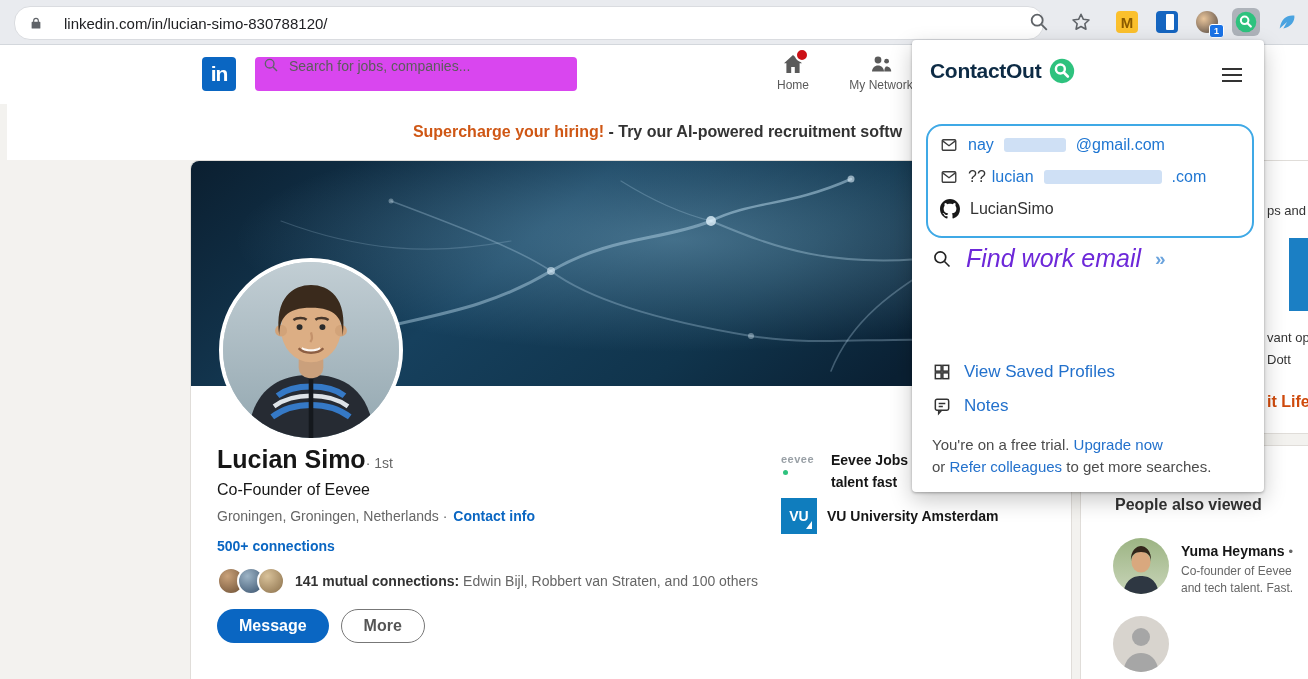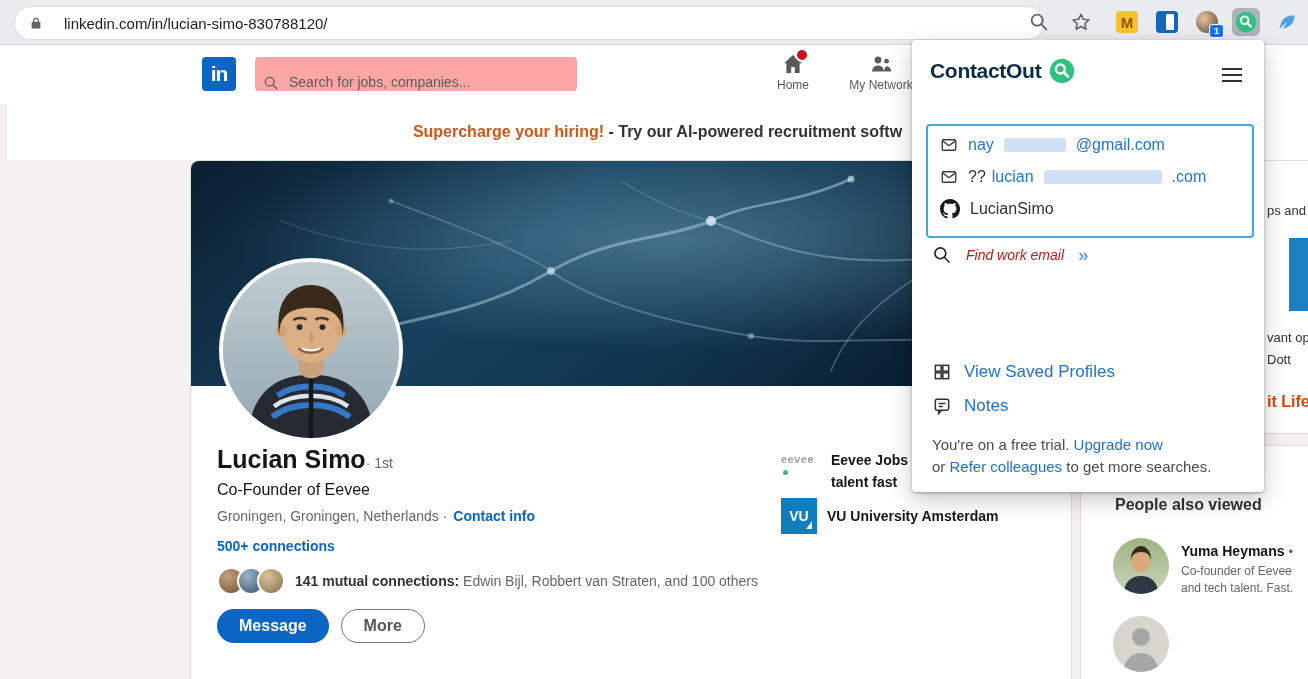--- a/index.html
+++ b/index.html
@@ -20,21 +20,21 @@
   .ext-blue .bsq::after{content:"";position:absolute;left:10px;top:3px;width:8px;height:16px;background:#fff;border-radius:1px}
   .ext-av{left:1193px;position:absolute}
   .ext-av .avc{width:22px;height:22px;border-radius:50%;background:radial-gradient(circle at 35% 35%,#e8c49a,#7d6a5a 70%,#40505e)}
   .badge{position:absolute;right:-3px;bottom:-2px;background:#1a73e8;color:#fff;font-size:9px;font-weight:700;padding:1px 4px;border-radius:3px;border:1px solid #fff;line-height:10px}
   .ext-co{left:1232px;background:#aeb3ba}
   .ext-last{left:1273px}
 
   
   .li-header{position:absolute;left:0;top:44px;right:0;height:60px;background:#fff}
   .li-logo{position:absolute;left:202px;top:13px;width:34px;height:34px;background:#0a66c2;color:#fff;border-radius:4px;font-size:21px;font-weight:700;display:flex;align-items:center;justify-content:center;letter-spacing:-1px;cursor:pointer}
-  .li-search{position:absolute;left:255px;top:13px;width:306px;height:34px;background:#fca5a5;border-radius:4px;display:flex;align-items:flex-end;padding:0 8px;gap:8px}
+  .li-search{position:absolute;left:255px;top:13px;width:306px;height:34px;background:#d946ef;border-radius:4px;display:flex;align-items:flex-start;padding:0 8px;gap:8px}
   .search-ic{width:16px;height:16px;color:#5f6368;flex:none}
   .search-input{border:none;background:transparent;font-size:14px;color:#333;width:100%;outline:none;font-family:"Liberation Sans",sans-serif}
   .search-input::placeholder{color:#5c5c5c}
   .nav-item{position:absolute;top:8px;width:84px;display:flex;flex-direction:column;align-items:center;color:#5a5a5a;cursor:pointer}
   .nav-home{left:751px}.nav-net{left:839px}
   .nav-ic{position:relative;width:24px;height:24px}
   .nav-label{font-size:12px;margin-top:2px;white-space:nowrap}
   .reddot{position:absolute;right:-4px;top:-4px;width:10px;height:10px;background:#cc1016;border-radius:50%;border:2px solid #fff}
 
   
@@ -92,28 +92,28 @@
   .pname{font-size:14px;font-weight:600;color:#161616}
   .pname .pdg{font-weight:400;color:#666;font-size:13px}
   .pdesc{font-size:12px;color:#666;line-height:17px;margin-top:3px}
 
   
   .co-pop{position:absolute;left:912px;top:40px;width:352px;height:452px;background:#fff;border-radius:4px;box-shadow:0 1px 3px rgba(0,0,0,.3),0 8px 22px rgba(0,0,0,.22);z-index:60}
   .co-head{position:absolute;left:18px;top:18px;display:flex;align-items:center;gap:8px}
   .co-brand{font-size:21px;font-weight:800;color:#0d2b45;letter-spacing:-0.3px}
   .co-menu{position:absolute;left:310px;top:28px;width:20px;cursor:pointer}
   .co-menu div{height:2px;background:#333;margin-bottom:4px}
-  .co-box{position:absolute;left:14px;top:84px;width:324px;height:104px;border:2px solid #3fa9e6;border-radius:4px;padding:3px 0}
+  .co-box{position:absolute;left:14px;top:84px;width:324px;height:104px;border:2px solid #3fa9e6;border-radius:16px;padding:3px 0}
   .co-row{height:32px;display:flex;align-items:center;padding:0 12px;gap:10px;font-size:16px;white-space:nowrap}
   .co-blue{color:#1f76d2;cursor:pointer}
   .co-dark{color:#333}
   .redact{display:inline-block;height:14px;border-radius:3px;background:#cfe0f5}
   .r1{width:62px}.r2{width:118px}
   .co-find{position:absolute;left:20px;top:204px;display:flex;align-items:center;gap:14px;cursor:pointer}
-  .find-text{font-style:italic;color:#b91c1c;font-size:14px;font-weight:500}
+  .find-text{font-style:italic;color:#6d28d9;font-size:25px;font-weight:500}
   .find-chev{color:#6aa3dd;font-size:19px;font-weight:700}
   .co-act{position:absolute;left:20px;height:32px;display:flex;align-items:center;gap:12px;cursor:pointer}
   .act-save{top:278px}.act-view{top:316px}.act-notes{top:350px}
   .act-label{color:#2371cc;font-size:17px}
   .caret{color:#2371cc;font-size:11px;margin-left:10px}
   .co-foot{position:absolute;left:20px;top:394px;font-size:15px;color:#4c4c4c;line-height:22px}
   .co-link{color:#2371cc;cursor:pointer}
   .ico{flex:none;display:inline-flex}
 </style>
 </head>

